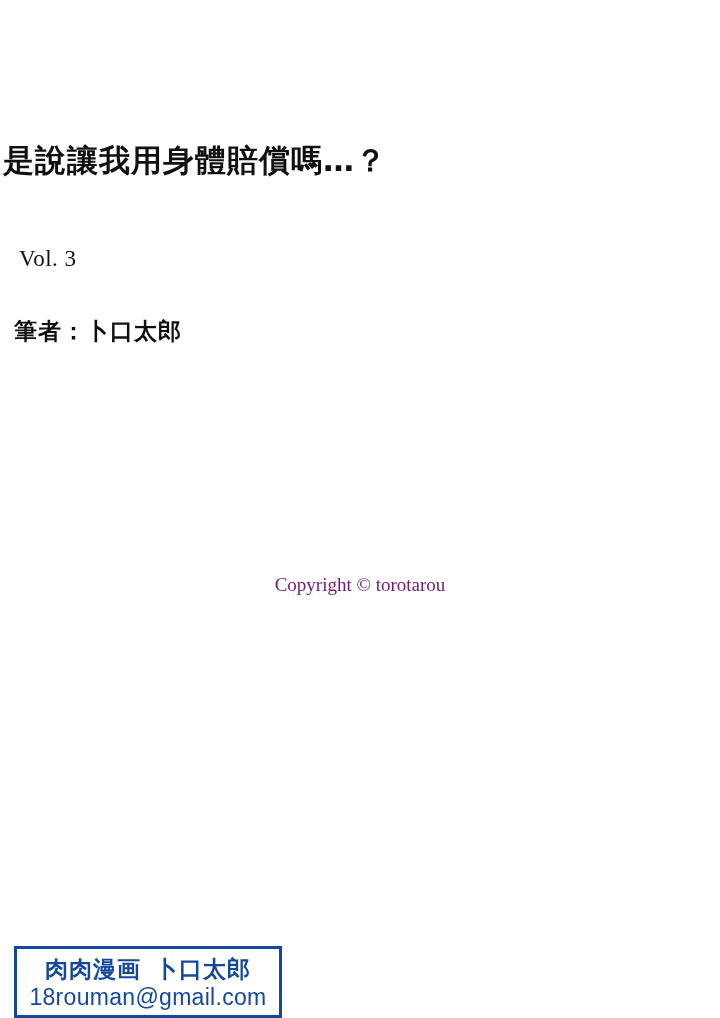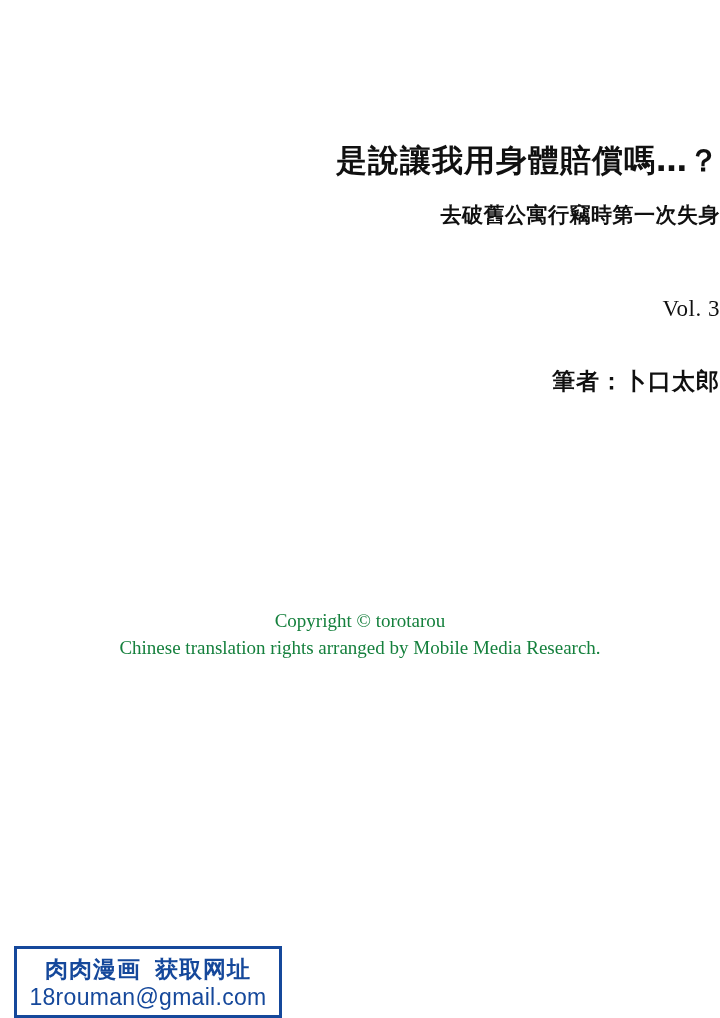--- a/index.html
+++ b/index.html
@@ -18,24 +18,24 @@
 
   .page {
     position: absolute;
     inset: 0;
     background: #ffffff;
   }
 
   
   .title-block {
     position: absolute;
-    left: 16px;
+    left: 3px;
     right: 0;
     top: 140px;
-    text-align: right;
+    text-align: left;
   }
 
   .main-title {
     font-family: "DejaVu Sans", sans-serif;
     font-size: 31px;
     font-weight: bold;
     letter-spacing: 1px;
     line-height: 1.3;
     color: #101010;
     margin: 0;
@@ -49,44 +49,44 @@
     line-height: 1.3;
     color: #101010;
     margin: 22px 0 0 0;
   }
 
   .volume {
     font-family: "Liberation Serif", serif;
     font-size: 23px;
     font-weight: normal;
     color: #101010;
-    margin: 66px 0 0 0;
+    margin: 66px 0 0 16px;
     letter-spacing: 0.5px;
   }
 
   .author {
     font-family: "DejaVu Sans", sans-serif;
     font-size: 23px;
     font-weight: bold;
     color: #101010;
     margin: 44px 0 0 11px;
     letter-spacing: 1px;
   }
 
   
   .copyright-block {
     position: absolute;
     left: 0;
     right: 0;
-    top: 608px;
+    top: 572px;
     text-align: center;
     font-family: "Liberation Serif", serif;
     font-size: 19px;
     line-height: 1.42;
-    color: #15803d;
+    color: #701a75;
   }
   .copyright-block p {
     margin: 0;
   }
 
   
   .watermark {
     position: absolute;
     left: 14px;
     bottom: 0px;
@@ -121,31 +121,29 @@
     line-height: 1.1;
   }
 </style>
 </head>
 <body>
 
 <div class="page">
 
   <div class="title-block">
     <h1 class="main-title">是說讓我用身體賠償嗎…？</h1>
-    <h2 class="sub-title">去破舊公寓行竊時第一次失身</h2>
     <p class="volume">Vol. 3</p>
     <p class="author">筆者：卜口太郎</p>
   </div>
 
   <div class="copyright-block">
     <p>Copyright © torotarou</p>
-    <p>Chinese translation rights arranged by Mobile Media Research.</p>
   </div>
 
   <div class="watermark">
     <div class="watermark-top">
       <span>肉肉漫画</span>
-      <span>获取网址</span>
+      <span>卜口太郎</span>
     </div>
     <div class="watermark-email">18rouman@gmail.com</div>
   </div>
 
 </div>
 
 </body></html>

